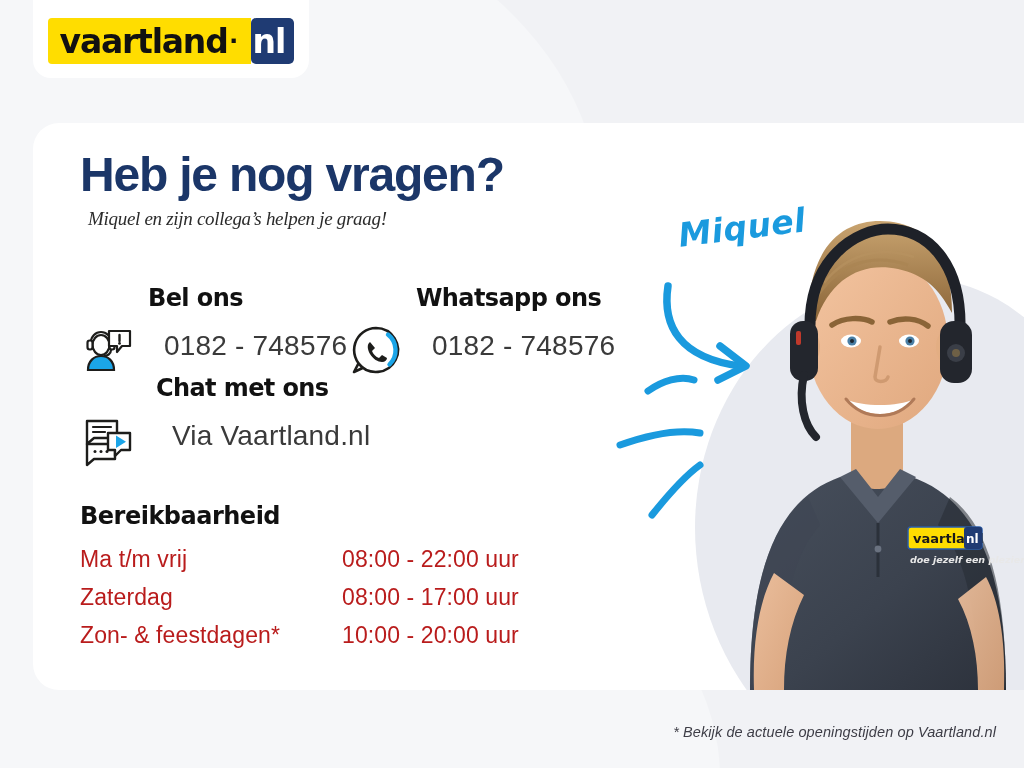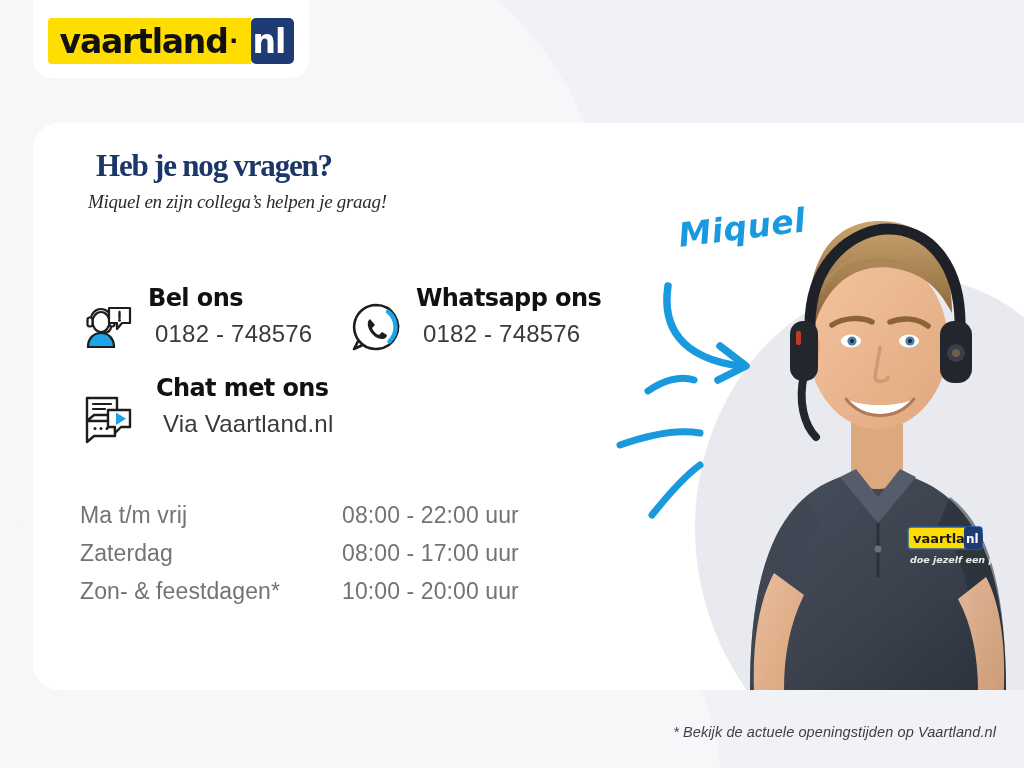--- a/index.html
+++ b/index.html
@@ -157,27 +157,27 @@
   }
 
   
   .content {
     position: absolute;
     left: 80px;
     top: 150px;
     width: 520px;
   }
   .headline {
-    font-family: Liberation Serif, serif;
-    font-weight: 700;
-    font-size: 31px;
+    font-family: Liberation Sans, sans-serif;
+    font-weight: 700;
+    font-size: 48px;
     line-height: 1.05;
     color: #1b3668;
     letter-spacing: -1.2px;
-    margin: 0 0 8px 16px;
+    margin: 0 0 8px 0;
   }
   .subline {
     font-family: Liberation Serif, serif;
     font-style: italic;
     font-size: 19px;
     color: #2b2b2b;
     letter-spacing: -0.3px;
     margin: 8px;
   }
 
@@ -203,25 +203,25 @@
     font-weight: 700;
     font-size: 24px;
     color: #111111;
     letter-spacing: -0.6px;
     line-height: 1.15;
     margin: 0 0 2px 0;
     white-space: nowrap;
   }
   .contact-value {
     font-family: "Liberation Sans", sans-serif;
-    font-size: 24px;
+    font-size: 28px;
     color: #3a3a3a;
     letter-spacing: 0.2px;
     line-height: 1.2;
-    margin: 7px;
+    margin: 16px;
     white-space: nowrap;
   }
 
   
   .hours {
     position: absolute;
     left: 80px;
     top: 502px;
     width: 480px;
   }
@@ -232,21 +232,21 @@
     color: #111111;
     letter-spacing: -0.5px;
     margin: 0 0 16px 0;
   }
   .hours-table {
     border-collapse: collapse;
   }
   .hours-table td {
     font-family: "Liberation Sans", sans-serif;
     font-size: 23px;
-    color: #737373;
+    color: #b91c1c;
     padding: 0 0 11px 0;
     letter-spacing: 0.1px;
     white-space: nowrap;
   }
   .hours-table td.day { width: 262px; }
 
   
   .footnote {
     position: absolute;
     right: 28px;
@@ -419,20 +419,21 @@
       <path d="M28 21 h22 v17 h-9 l-6 6 v-6 h-7 Z" fill="#ffffff" stroke="#1d1d1b" stroke-width="2.4" stroke-linejoin="round"></path>
       <path d="M36 23.5 L46 29.8 L36 36 Z" fill="#1ba5e8"></path>
     </svg>
     <div class="contact-text">
       <p class="contact-title">Chat met ons</p>
       <p class="contact-value">Via Vaartland.nl</p>
     </div>
   </div>
 
   <div class="hours">
+    <p class="hours-title">Bereikbaarheid</p>
     <table class="hours-table">
       <tbody>
         <tr>
           <td class="day">Ma t/m vrij</td>
           <td class="time">08:00 - 22:00 uur</td>
         </tr>
         <tr>
           <td class="day">Zaterdag</td>
           <td class="time">08:00 - 17:00 uur</td>
         </tr>

